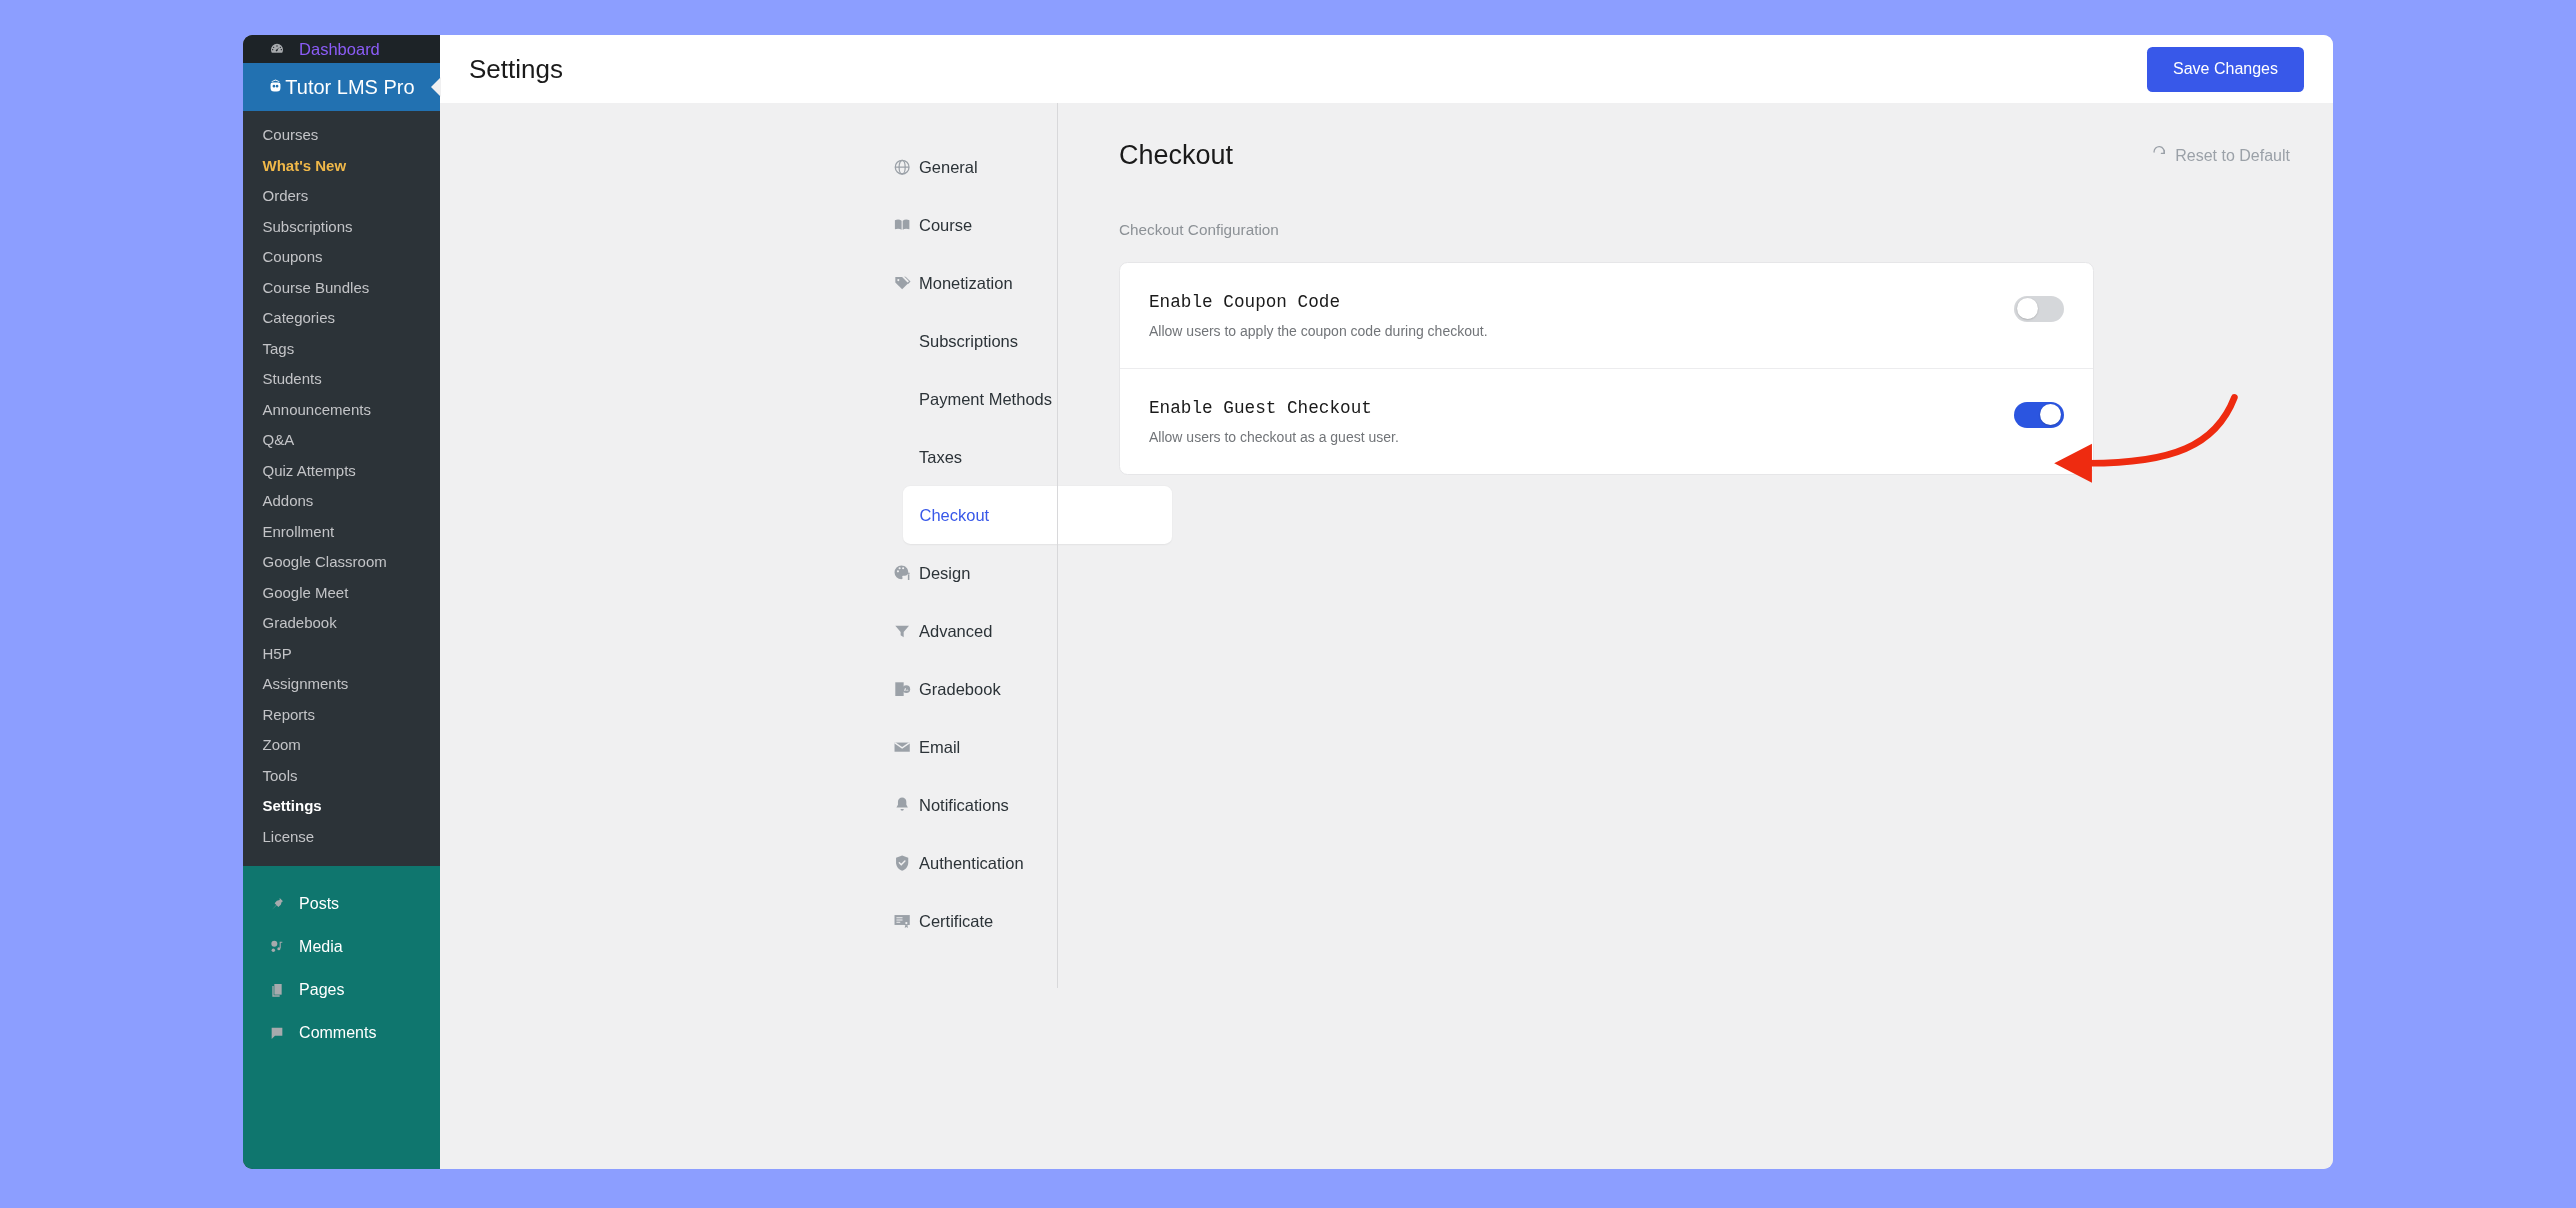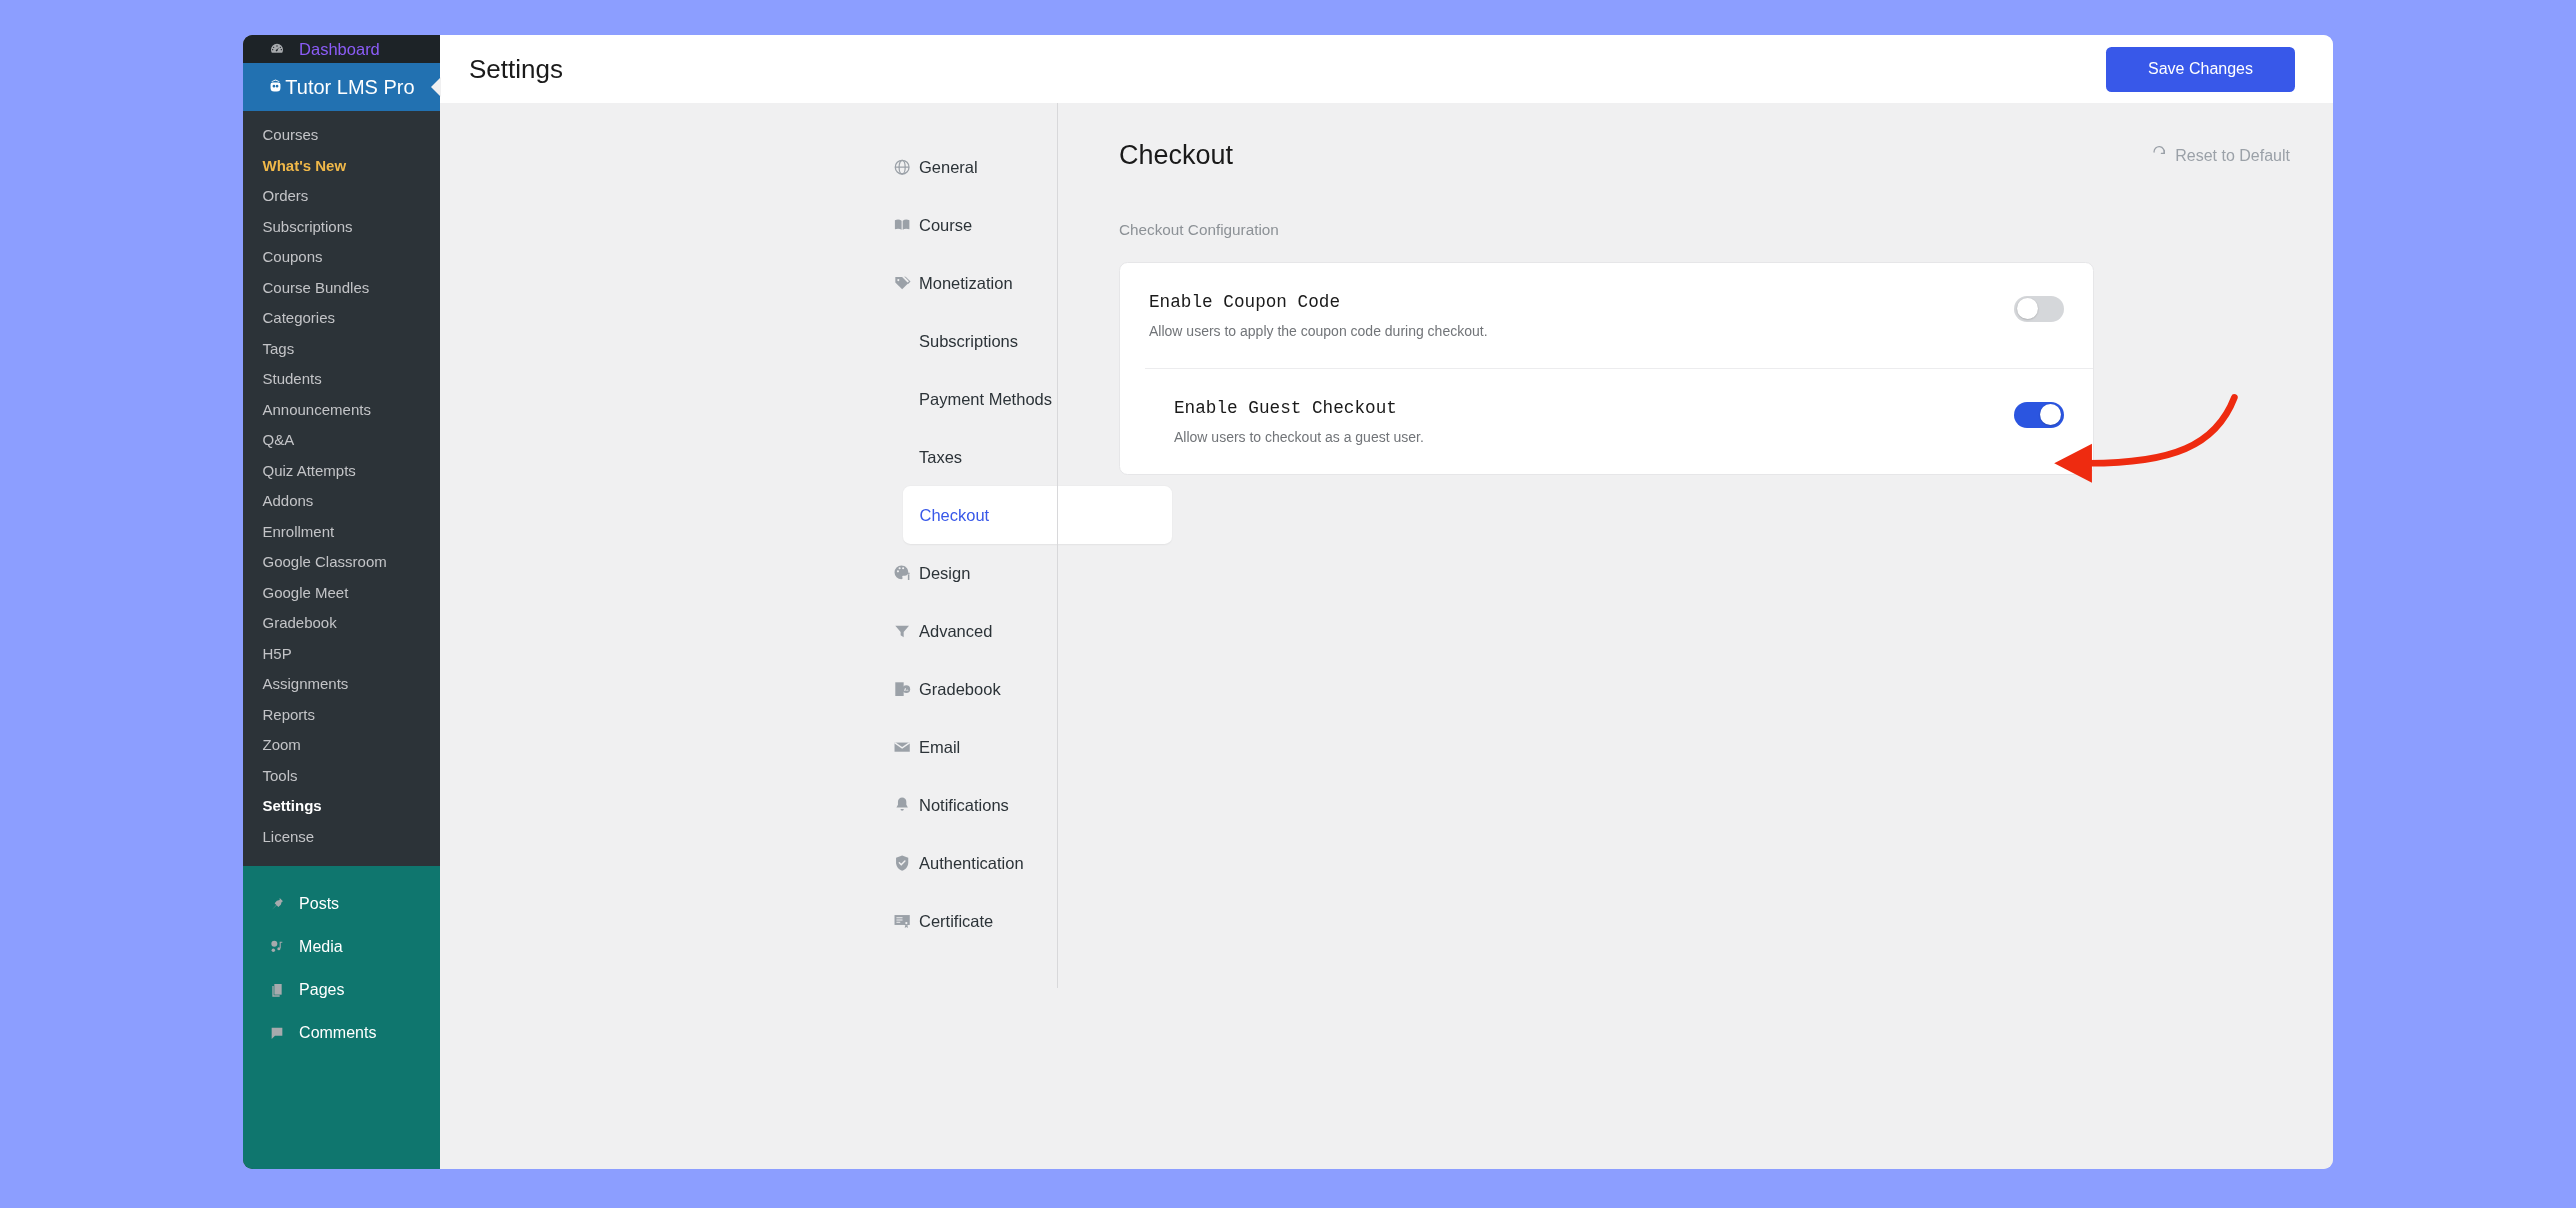--- a/index.html
+++ b/index.html
@@ -107,27 +107,27 @@
     border-radius: 6.1px;
     background: #fff;
     display: flex;
     align-items: center;
     padding: 0 16px;
     gap: 12.2px;
   }
   .search-text { font-size: 15.3px; color: #6b7280; white-space: nowrap; }
   .save-btn {
     position: absolute;
-    right: 38px;
+    right: 29px;
     height: 45px;
     background: #3858e9;
     color: #fff;
     border: none;
     border-radius: 5.5px;
-    padding: 0 42px;
+    padding: 0 26px;
     font-size: 16px;
     font-family: "Liberation Sans", sans-serif;
     cursor: pointer;
     white-space: nowrap;
   }
 
   .body-area { flex: 1; display: flex; background: #f0f0f1; position: relative; min-height: 0; }
 
   
   .settings-nav {
@@ -187,21 +187,21 @@
     border: 0.6px solid #e6e6e8;
     border-radius: 8.5px;
     width: 975px;
   }
   .setting-row {
     padding: 29px 29px 29px 29px;
     display: flex;
     align-items: flex-start;
     justify-content: space-between;
   }
-  .setting-row + .setting-row { border-top: 0.6px solid #ececee; margin-left: 25px; }
+  .setting-row + .setting-row { border-top: 0.6px solid #ececee; }
   .setting-label { font-size: 17.7px; color: #1a1a1a; font-family: Liberation Mono, monospace; }
   .setting-desc { font-size: 14px; color: #717478; margin-top: 11px; }
   .toggle {
     width: 50px; height: 26px;
     border-radius: 13px;
     background: #d5d7da;
     position: relative;
     flex: 0 0 50px;
     margin-top: 3.7px;
     cursor: pointer;

